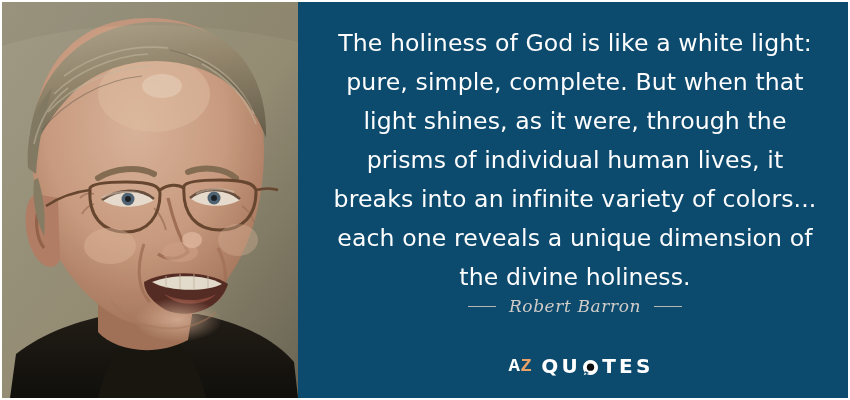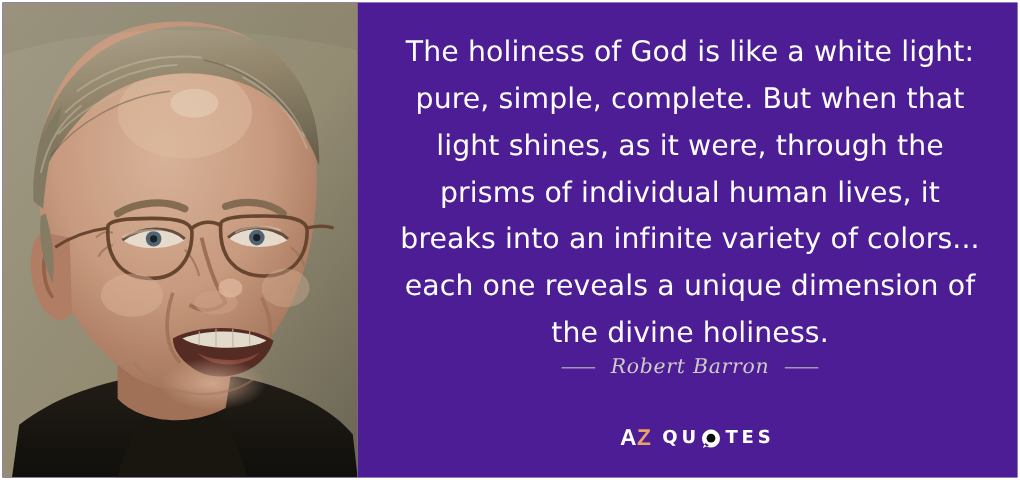--- a/index.html
+++ b/index.html
@@ -5,21 +5,21 @@
   html, body {
     margin: 0;
     padding: 0;
     background: #ffffff;
   }
 
   .quote-card {
     position: relative;
     width: 850px;
     height: 400px;
-    background: #4c1d95;
+    background: #0c4a6e;
     overflow: hidden;
     box-sizing: border-box;
     border: 2px solid #ffffff;
     font-family: "DejaVu Sans", sans-serif;
   }
 
   
   .portrait {
     position: absolute;
     left: 0px;
@@ -87,36 +87,36 @@
     position: absolute;
     left: 24px;
     top: 354px;
     width: 498px;
     display: flex;
     align-items: center;
     justify-content: center;
     gap: 9px;
   }
   .logo-az {
-    font-family: Liberation Sans, sans-serif;
+    font-family: Liberation Mono, monospace;
     font-weight: 700;
     font-size: 19px;
     letter-spacing: 0.5px;
     line-height: 1;
     margin-left: 12px;
   }
   .logo-a { color: #ffffff; }
   .logo-z { color: #e8a268; }
 
   .logo-quotes {
     display: flex;
-    align-items: flex-start;
+    align-items: flex-end;
     font-family: "DejaVu Sans", sans-serif;
     font-weight: 700;
-    font-size: 15px;
+    font-size: 20px;
     color: #ffffff;
     letter-spacing: 3.2px;
     line-height: 1;
   }
   .logo-q-pre, .logo-q-post { display: inline-block; }
   .logo-bubble {
     display: inline-block;
     position: relative;
     width: 17px;
     height: 17px;

